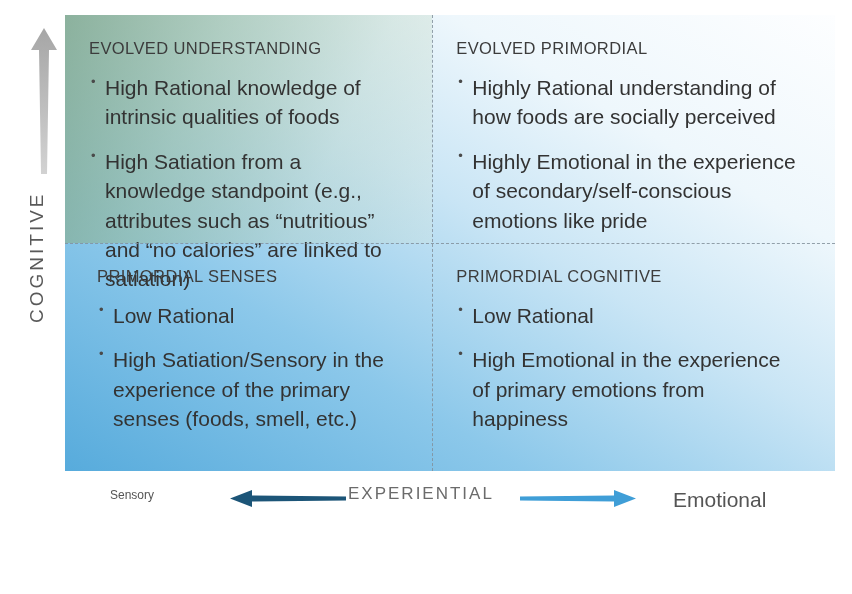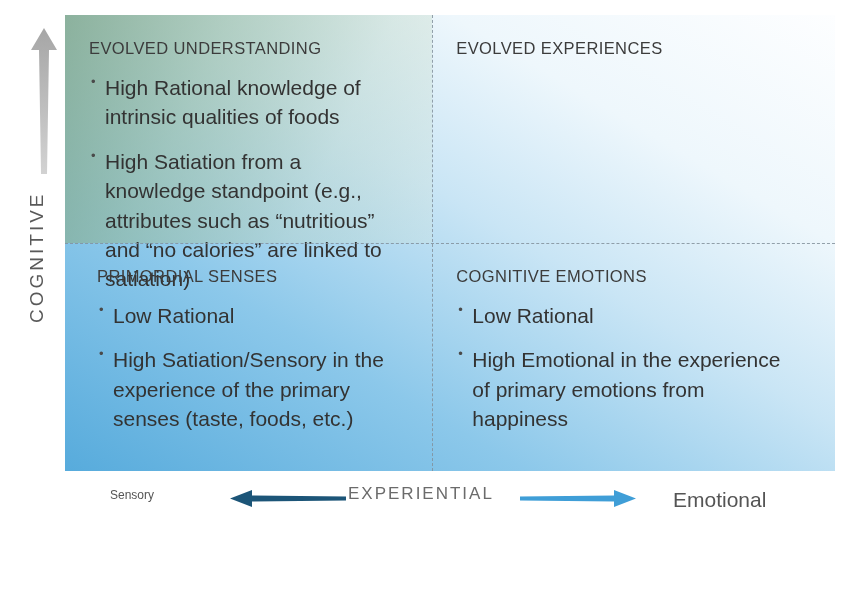--- a/index.html
+++ b/index.html
@@ -70,33 +70,37 @@
 
     <div class="quad q-tl">
       <div class="q-title">EVOLVED UNDERSTANDING</div>
       <ul class="q-list">
         <li>High Rational knowledge of intrinsic qualities of foods</li>
         <li>High Satiation from a knowledge standpoint (e.g., attributes such as “nutritious” and “no calories” are linked to satiation)</li>
       </ul>
     </div>
 
     <div class="quad q-tr">
-      <div class="q-title">EVOLVED EXPERIENCES</div>
+      <div class="q-title">EVOLVED PRIMORDIAL</div>
+      <ul class="q-list">
+        <li>Highly Rational understanding of how foods are socially perceived</li>
+        <li>Highly Emotional in the experience of secondary/self-conscious emotions like pride</li>
+      </ul>
     </div>
 
     <div class="quad q-bl">
       <div class="q-title">PRIMORDIAL SENSES</div>
       <ul class="q-list">
         <li>Low Rational</li>
-        <li>High Satiation/Sensory in the experience of the primary senses (taste, foods, etc.)</li>
+        <li>High Satiation/Sensory in the experience of the primary senses (foods, smell, etc.)</li>
       </ul>
     </div>
 
     <div class="quad q-br">
-      <div class="q-title">COGNITIVE EMOTIONS</div>
+      <div class="q-title">PRIMORDIAL COGNITIVE</div>
       <ul class="q-list">
         <li>Low Rational</li>
         <li>High Emotional in the experience of primary emotions from happiness</li>
       </ul>
     </div>
 
     <div class="vline"></div>
     <div class="hline"></div>
   </div>
 

